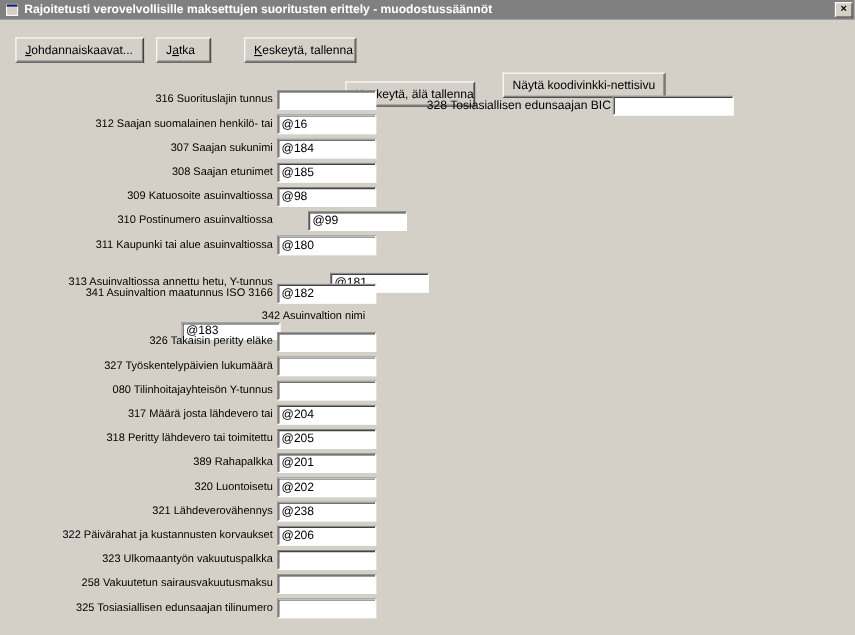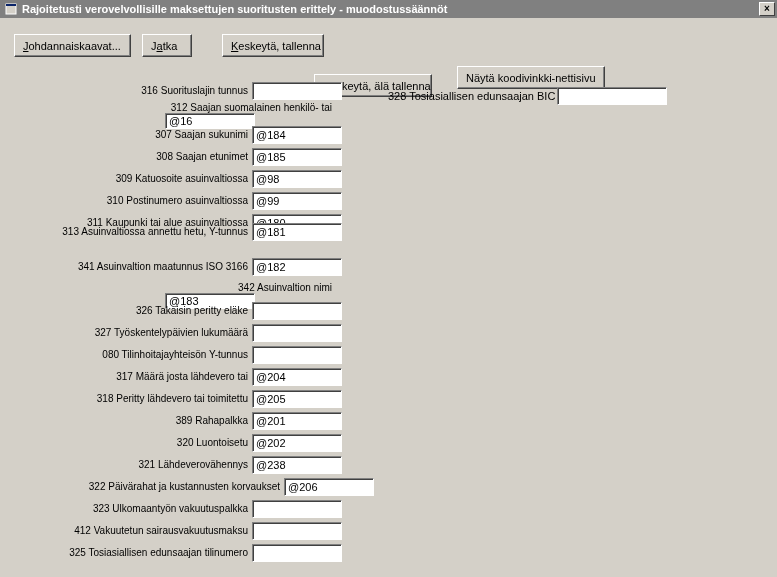--- a/index.html
+++ b/index.html
@@ -160,45 +160,45 @@
   </div>
 
   <div class="right-lbl" style="left:388px; top:72px; width:166px;">328 Tosiasiallisen edunsaajan BIC</div>
   <input class="right-inp" style="left: 557px; top: 69px;" value="">
 
   <div id="rows">
       <div class="row" style="top: 62px;">
         <div class="lbl">316 Suorituslajin tunnus</div>
         <input class="inp" style="">
       </div>
-      <div class="row" style="top: 84px; flex-direction: column;">
+      <div class="row" style="top: 84px;">
         <div class="lbl">312 Saajan suomalainen henkilö- tai</div>
         <input class="inp" value="@16" style="">
       </div>
       <div class="row" style="top: 106px;">
         <div class="lbl">307 Saajan sukunimi</div>
         <input class="inp" value="@184" style="">
       </div>
       <div class="row" style="top: 128px;">
         <div class="lbl">308 Saajan etunimet</div>
         <input class="inp" value="@185" style="">
       </div>
       <div class="row" style="top: 150px;">
         <div class="lbl">309 Katuosoite asuinvaltiossa</div>
         <input class="inp" value="@98" style="">
       </div>
-      <div class="row" style="top: 172px;">
+      <div class="row" style="top: 172px; gap: 28px;">
         <div class="lbl">310 Postinumero asuinvaltiossa</div>
         <input class="inp" value="@99" style="">
       </div>
       <div class="row" style="top: 194px;">
         <div class="lbl">311 Kaupunki tai alue asuinvaltiossa</div>
         <input class="inp" value="@180" style="">
       </div>
-      <div class="row" style="top: 203px;">
+      <div class="row" style="top: 228px; gap: 48px;">
         <div class="lbl">313 Asuinvaltiossa annettu hetu, Y-tunnus</div>
         <input class="inp" value="@181" style="">
       </div>
       <div class="row" style="top: 238px;">
         <div class="lbl">341 Asuinvaltion maatunnus ISO 3166</div>
         <input class="inp" value="@182" style="">
       </div>
       <div class="row" style="top: 264px; flex-direction: column;">
         <div class="lbl">342 Asuinvaltion nimi</div>
         <input class="inp" value="@183" style="">
@@ -228,30 +228,30 @@
         <input class="inp" value="@201" style="">
       </div>
       <div class="row" style="top: 414px;">
         <div class="lbl">320 Luontoisetu</div>
         <input class="inp" value="@202" style="">
       </div>
       <div class="row" style="top: 436px;">
         <div class="lbl">321 Lähdeverovähennys</div>
         <input class="inp" value="@238" style="">
       </div>
-      <div class="row" style="top: 458px; padding-left: 32px;">
+      <div class="row" style="top: 458px;">
         <div class="lbl">322 Päivärahat ja kustannusten korvaukset</div>
         <input class="inp" value="@206" style="">
       </div>
       <div class="row" style="top: 480px;">
         <div class="lbl">323 Ulkomaantyön vakuutuspalkka</div>
         <input class="inp" style="">
       </div>
       <div class="row" style="top: 502px;">
-        <div class="lbl">412 Vakuutetun sairausvakuutusmaksu</div>
+        <div class="lbl">258 Vakuutetun sairausvakuutusmaksu</div>
         <input class="inp" style="">
       </div>
       <div class="row" style="top: 524px;">
         <div class="lbl">325 Tosiasiallisen edunsaajan tilinumero</div>
         <input class="inp" style="">
       </div>
     </div>
 
 </div>
 

